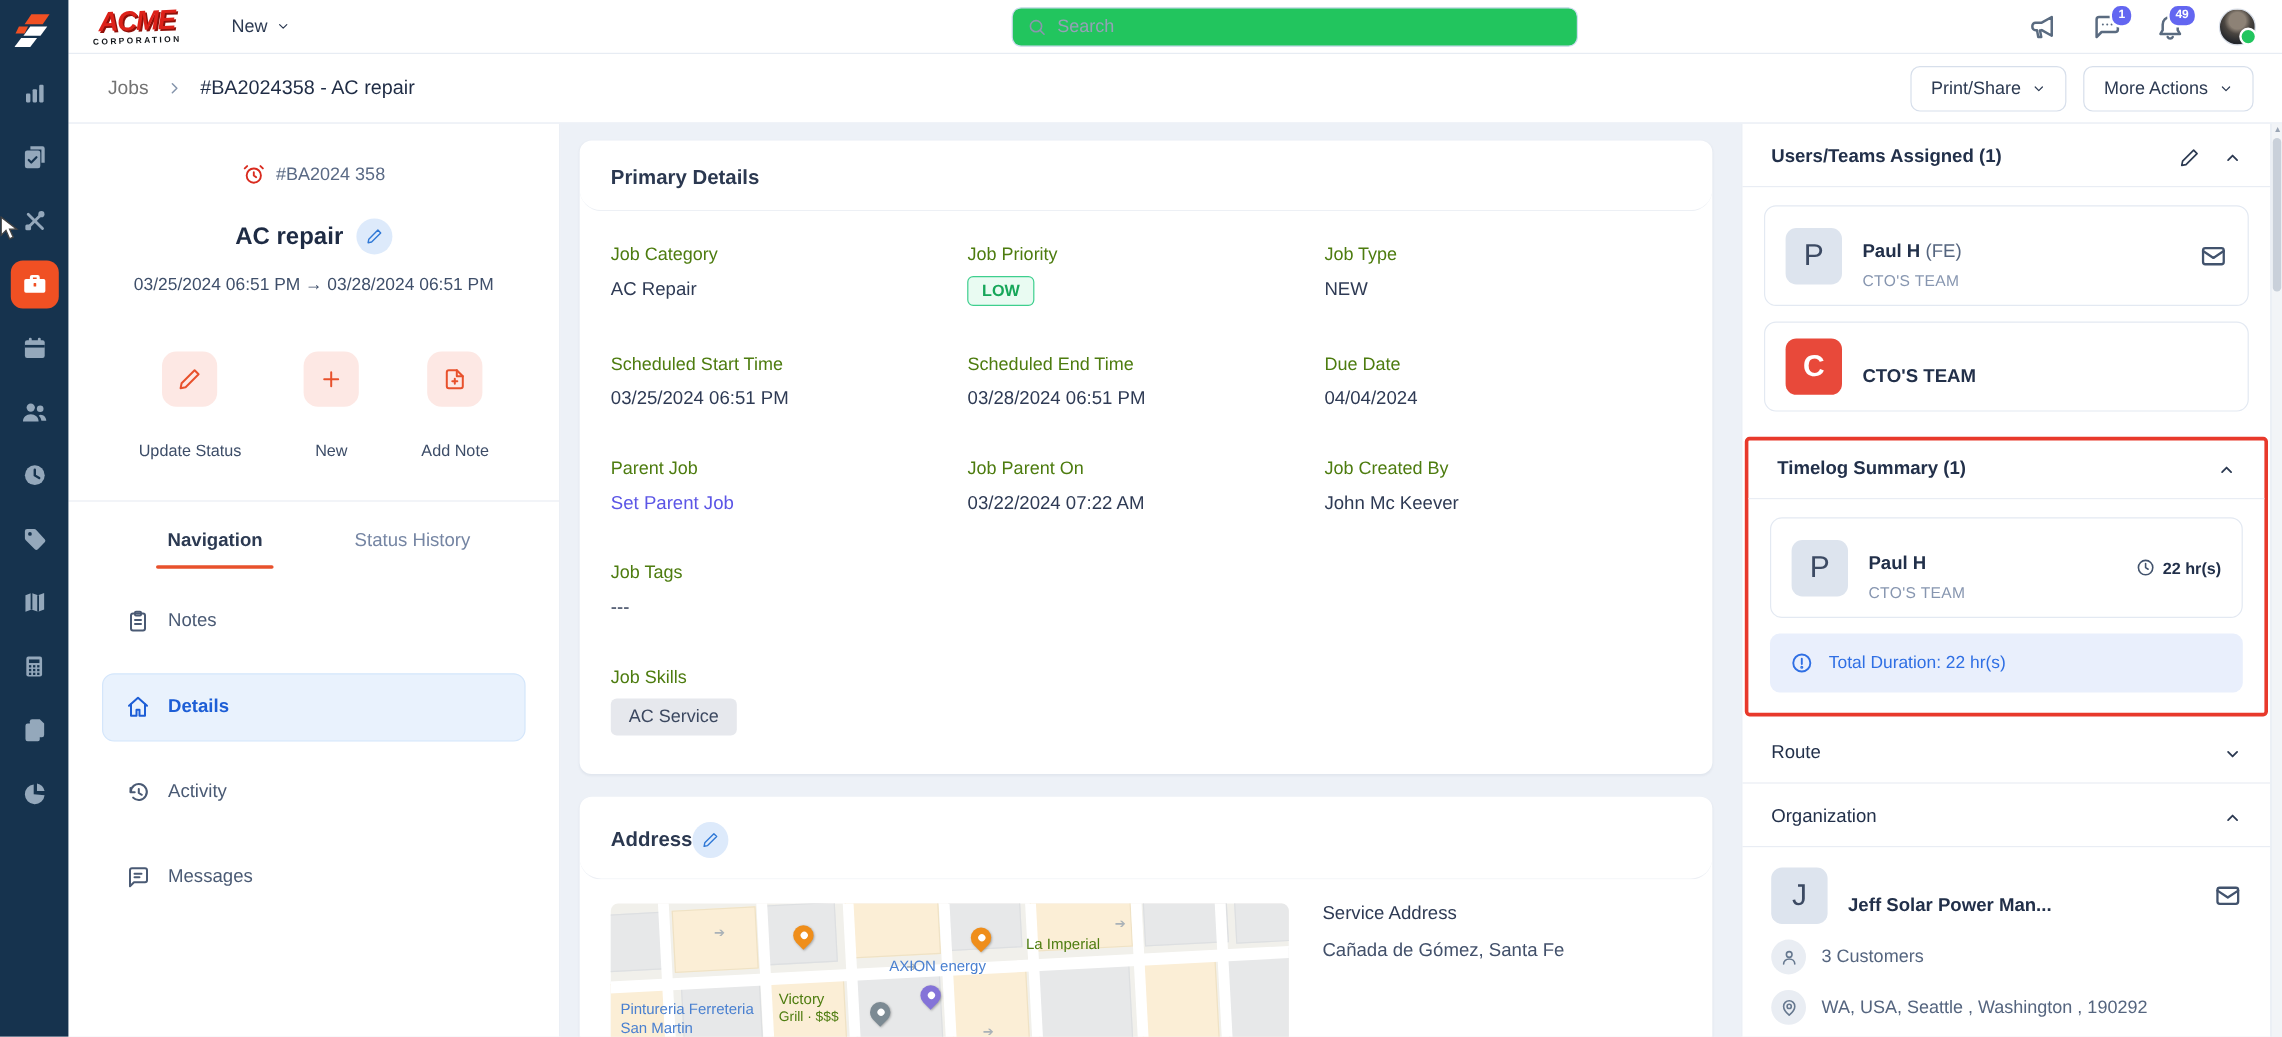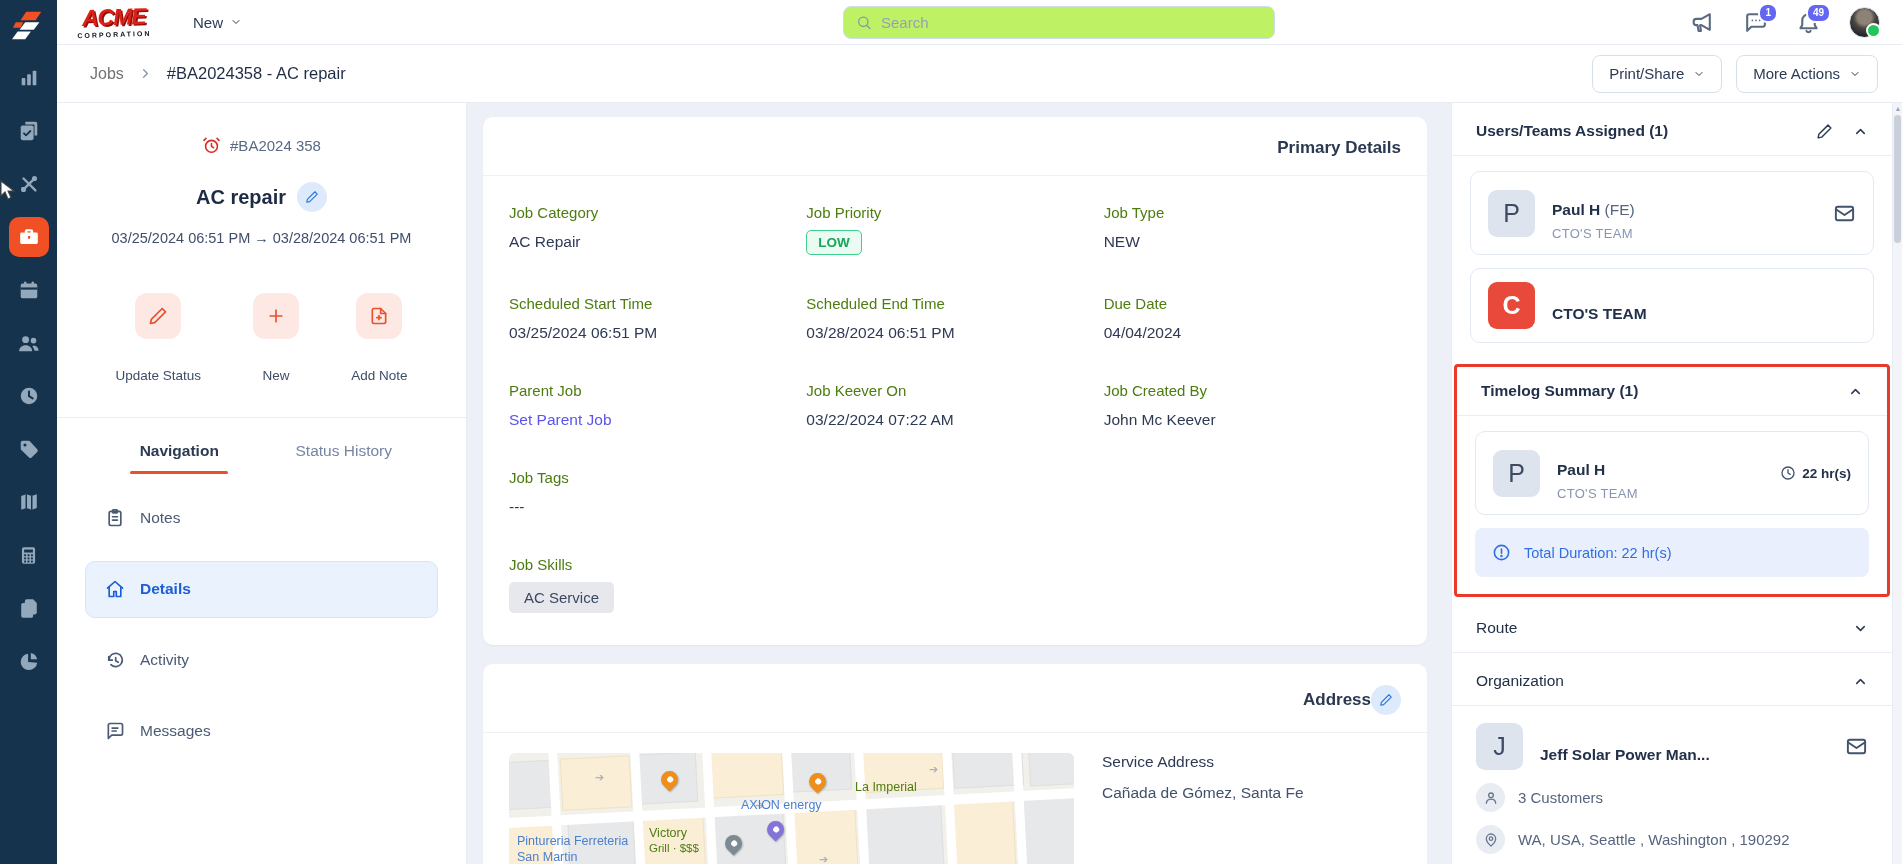--- a/index.html
+++ b/index.html
@@ -14,21 +14,21 @@
   .sb-logo { width:57px; height:50px; display:flex; align-items:center; justify-content:center; margin-bottom:8px; }
   .sb-item { width:40px; height:40px; display:flex; align-items:center; justify-content:center; color:#94a8bb; margin-bottom:13px; border-radius:10px; cursor:pointer; flex:none; }
   .sb-item.active { background:#f05023; color:#ffffff; }
 
   
   .topbar { position:absolute; left:57px; top:0; right:0; height:45px; background:#fff; border-bottom:1px solid #e7ecf3; display:flex; align-items:center; z-index:20; }
   .acme { margin-left:20px; text-align:center; line-height:1; transform:rotate(-2deg); }
   .acme .l1 { font-size:23px; font-weight:800; color:#dd2119; letter-spacing:-1px; text-shadow:1.5px 1.5px 0 #8f1009; font-style:italic; }
   .acme .l2 { font-size:7px; font-weight:700; color:#101418; letter-spacing:2px; margin-top:2px; }
   .new-btn { margin-left:42px; display:flex; align-items:center; gap:7px; font-size:15px; color:#2c3a52; cursor:pointer; }
-  .search { position:absolute; left:786px; top:6px; width:432px; height:33px; border:1px solid #cfdcf0; border-radius:8px; background:#bef264; display:flex; align-items:center; padding:0 12px; gap:9px; color:#8a97ad; }
+  .search { position:absolute; left:786px; top:6px; width:472px; height:33px; border:1px solid #cfdcf0; border-radius:8px; background:#22c55e; display:flex; align-items:center; padding:0 12px; gap:9px; color:#8a97ad; }
   .search input { border:none; outline:none; font-size:15px; color:#43506a; width:100%; font-family:inherit; background:transparent; }
   .search input::placeholder { color:#95a1b6; }
   .top-icons { position:absolute; right:22px; top:0; height:45px; display:flex; align-items:center; gap:27px; }
   .tico { position:relative; color:#5a6b80; width:26px; height:26px; cursor:pointer; }
   .badge { position:absolute; top:-7px; right:-9px; background:#6366f1; color:#fff; font-size:10px; font-weight:700; line-height:1; padding:3px 5px; border-radius:9px; border:2px solid #fff; }
   .avatar-top { width:31px; height:31px; border-radius:50%; background:radial-gradient(circle at 50% 32%, #8d8276 0 28%, #4a4540 45%, #23262b 75%); position:relative; cursor:pointer; border:1px solid #d8dee8; }
   .avatar-top::after { content:""; position:absolute; right:-2px; bottom:-1px; width:11px; height:11px; border-radius:50%; background:#22c55e; border:2px solid #fff; }
 
   
   .crumbbar { position:absolute; left:57px; top:45px; right:0; height:58px; background:#fff; border-bottom:1px solid #e7ecf3; display:flex; align-items:center; padding:0 24px 0 33px; z-index:15; }
@@ -57,21 +57,21 @@
   .jtab { flex:1; display:flex; align-items:center; justify-content:center; font-size:15.5px; color:#7585a3; cursor:pointer; position:relative; }
   .jtab.active { color:#2c3a52; font-weight:600; }
   .jtab.active::after { content:""; position:absolute; bottom:10px; left:50%; transform:translateX(-50%); width:98px; height:3px; border-radius:2px; background:#e8512c; }
   .jnav { padding:6px 28px 0; text-align:left; }
   .jnav-item { height:57px; display:flex; align-items:center; gap:15px; padding:0 19px; border-radius:10px; color:#4a5a74; font-size:15.5px; margin-bottom:14px; cursor:pointer; border:1px solid transparent; }
   .jnav-item.active { background:#e9f2fd; border-color:#d4e6fb; color:#1d5ed6; font-weight:600; }
 
   
   .maincol { flex:1; padding:14px 24px 0 16px; min-width:0; }
   .card { background:#fff; border-radius:10px; box-shadow:0 1px 2px rgba(20,40,80,.05); }
-  .card-h { padding:21px 26px 17px; display:flex; align-items:center; justify-content:flex-end; border-bottom:1px solid #edf0f5; }
+  .card-h { padding:21px 26px 17px; display:flex; align-items:center; justify-content:flex-start; border-bottom:1px solid #edf0f5;border-radius:18px; }
   .card-title { font-size:17px; font-weight:700; color:#2b3850; }
   .pd-body { padding:28px 26px 32px; display:grid; grid-template-columns:1fr 1fr 1fr; row-gap:40px; }
   .fld-lb { font-size:15px; color:#4d7c0f; }
   .fld-val { margin-top:12px; font-size:15.5px; color:#2e3a54; }
   .span3 { grid-column:1 / -1; }
   .badge-low { display:inline-block; margin-top:9px; background:#e9fbf2; border:1px solid #3ecf8e; color:#17a65a; font-size:13.5px; font-weight:700; padding:4px 11px; border-radius:5px; }
   .lnk { color:#5b55e6; cursor:pointer; }
   .chip { display:inline-block; margin-top:9px; background:#e6e8ed; color:#3c4860; padding:7px 15px; border-radius:5px; font-size:15px; }
   .addr-card { margin-top:19px; }
   .addr-body { padding:20px 26px; display:flex; gap:28px; }
@@ -416,21 +416,21 @@
         </div>
         <div>
           <div class="fld-lb">Due Date</div>
           <div class="fld-val">04/04/2024</div>
         </div>
         <div>
           <div class="fld-lb">Parent Job</div>
           <div class="fld-val lnk">Set Parent Job</div>
         </div>
         <div>
-          <div class="fld-lb">Job Keever On</div>
+          <div class="fld-lb">Job Parent On</div>
           <div class="fld-val">03/22/2024 07:22 AM</div>
         </div>
         <div>
           <div class="fld-lb">Job Created By</div>
           <div class="fld-val">John Mc Keever</div>
         </div>
         <div class="span3">
           <div class="fld-lb">Job Tags</div>
           <div class="fld-val">---</div>
         </div>

